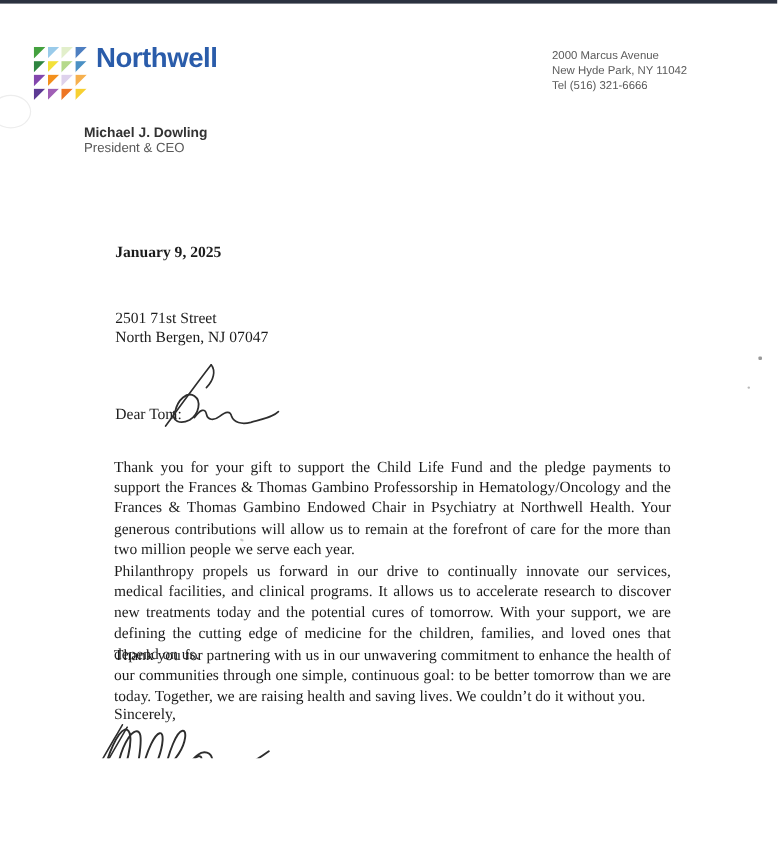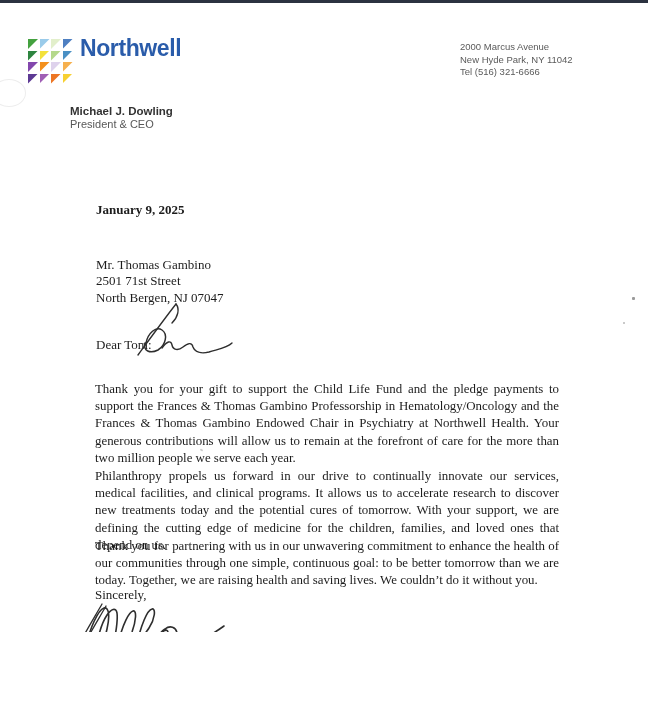--- a/index.html
+++ b/index.html
@@ -95,21 +95,20 @@
   </div>
 
   <div class="sender">
     <div class="sender-name">Michael J. Dowling</div>
     <div class="sender-title">President &amp; CEO</div>
   </div>
 
   <div class="letter-date">January 9, 2025</div>
 
   <div class="recipient">
-    <div>Mr. Thomas Gambino</div>
     <div>2501 71st Street</div>
     <div>North Bergen, NJ 07047</div>
   </div>
 
   <div class="salutation">Dear Tom:</div>
 
   <p class="para p1">Thank you for your gift to support the Child Life Fund and the pledge payments to support the Frances &amp; Thomas Gambino Professorship in Hematology/Oncology and the Frances &amp; Thomas Gambino Endowed Chair in Psychiatry at Northwell Health. Your generous contributions will allow us to remain at the forefront of care for the more than two million people we serve each year.</p>
   <p class="para p2">Philanthropy propels us forward in our drive to continually innovate our services, medical facilities, and clinical programs. It allows us to accelerate research to discover new treatments today and the potential cures of tomorrow. With your support, we are defining the cutting edge of medicine for the children, families, and loved ones that depend on us.</p>
   <p class="para p3">Thank you for partnering with us in our unwavering commitment to enhance the health of our communities through one simple, continuous goal: to be better tomorrow than we are today. Together, we are raising health and saving lives. We couldn’t do it without you.</p>
 

